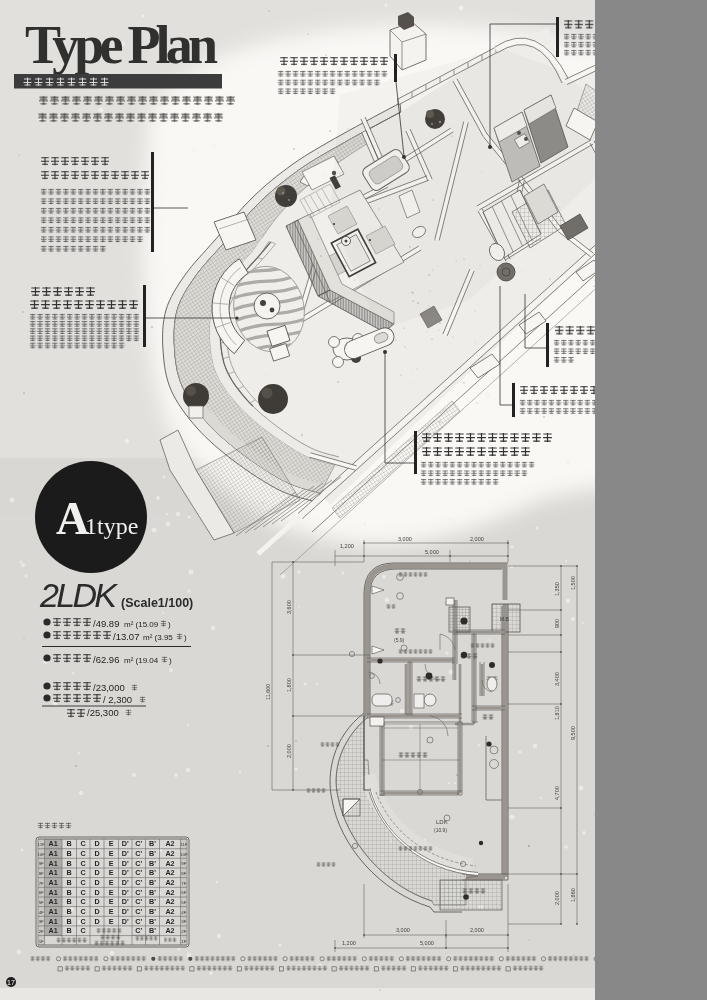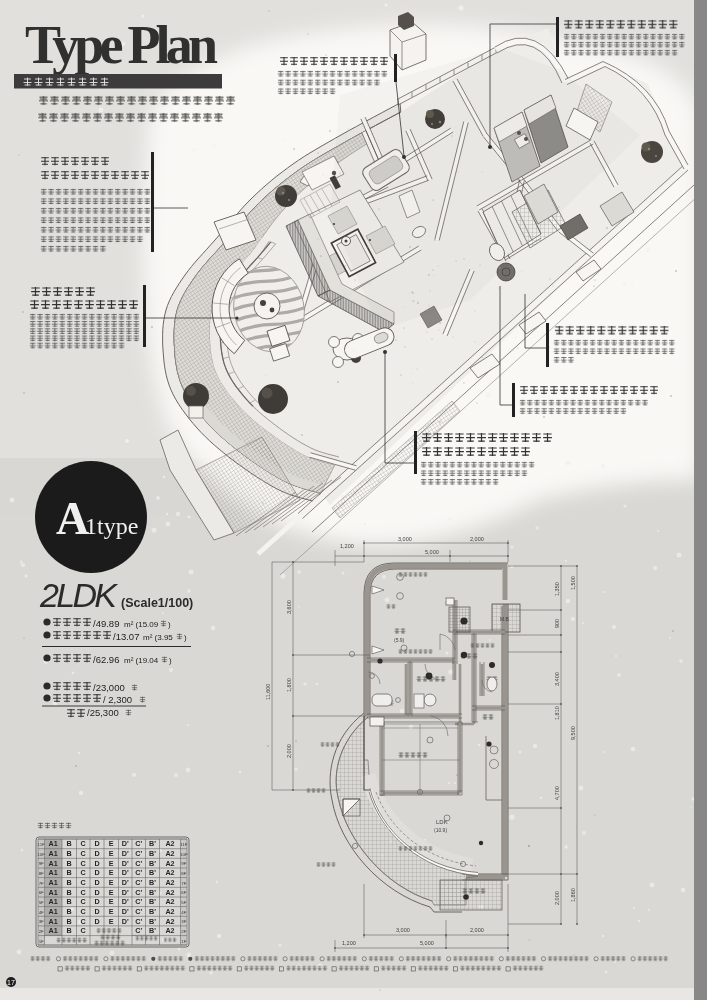--- a/index.html
+++ b/index.html
@@ -1,14 +1,14 @@
 <!DOCTYPE html>
 <html><head><meta charset="utf-8"><style>
 html,body{margin:0;padding:0;background:#888;}
-#page{position:relative;width:694px;height:1000px;overflow:hidden;}
+#page{position:relative;width:595px;height:1000px;overflow:hidden;}
 .sf{font-family:"Liberation Serif",serif;}
 .ss{font-family:"Liberation Sans",sans-serif;}
 </style></head><body>
 <div id="page">
 <svg width="707" height="1000" viewBox="0 0 707 1000" xmlns="http://www.w3.org/2000/svg">
 <defs>
 <pattern id="kjL" width="12" height="12" patternUnits="userSpaceOnUse">
  <g stroke="#3a3a38" stroke-width="1.05" fill="none">
   <path d="M1.5,2.2 H10.5 M6,1 V11 M1,6.2 H11 M2.5,9.8 H9.5 M2,4.2 H10"></path>
  </g>

